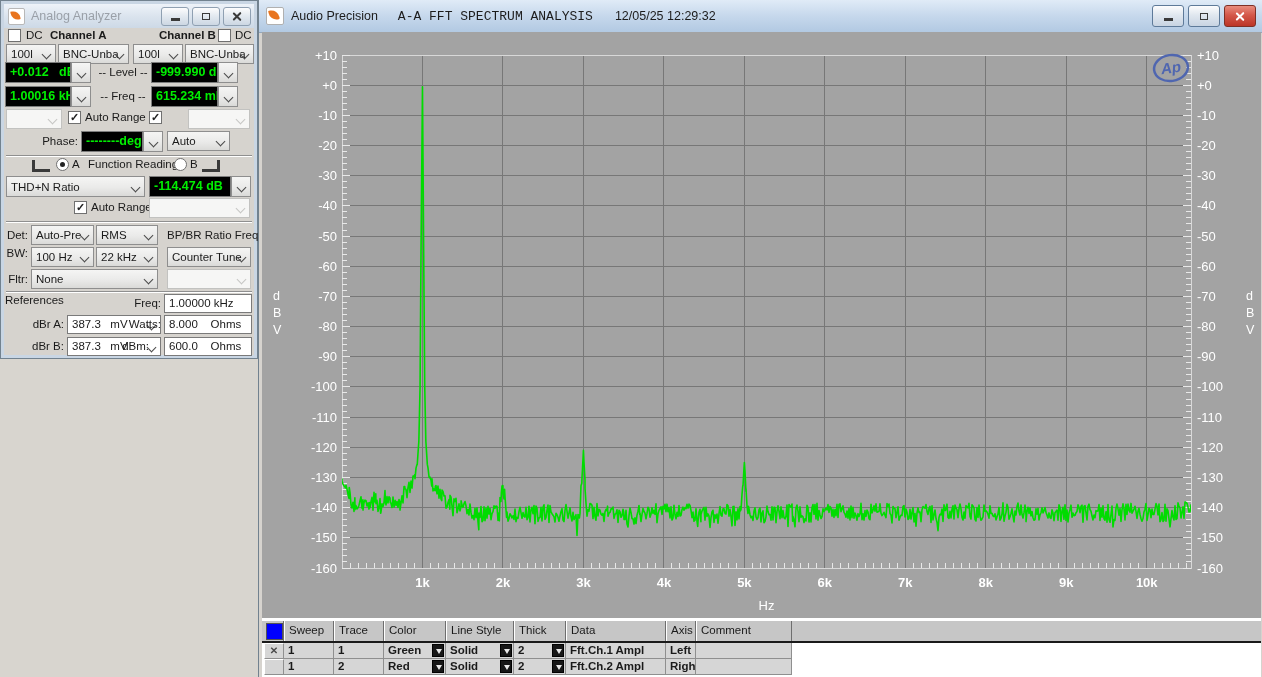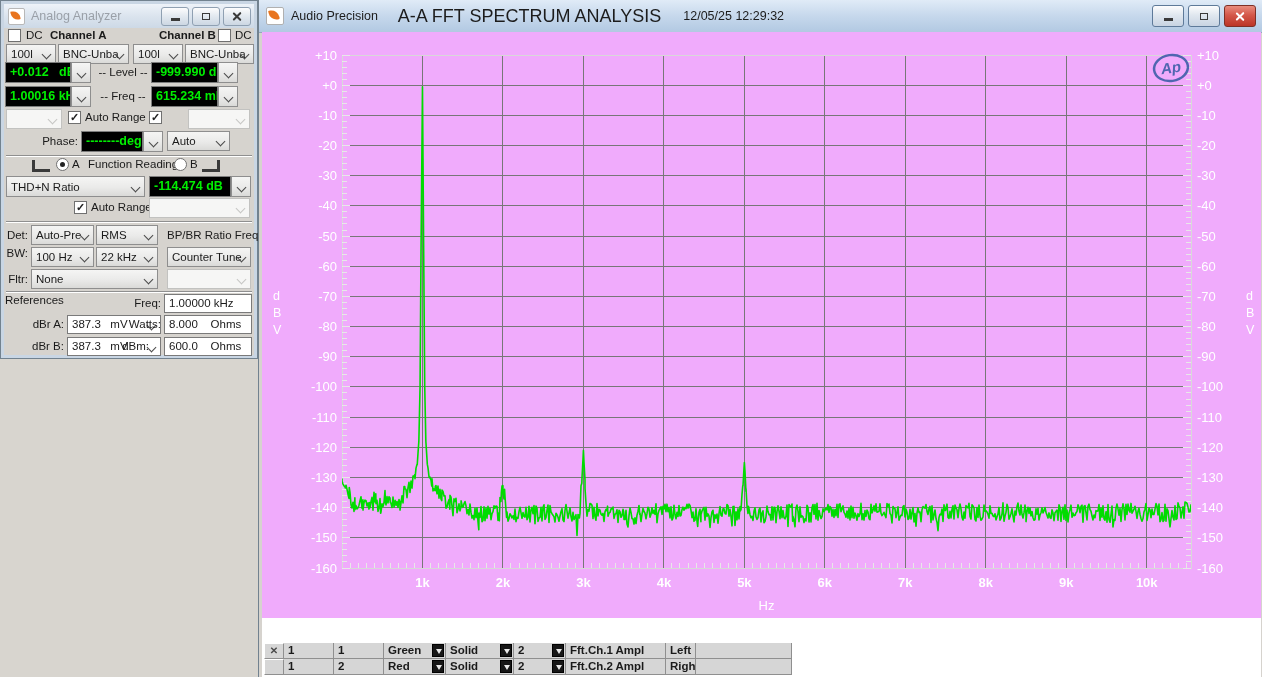--- a/index.html
+++ b/index.html
@@ -48,28 +48,28 @@
   .crnL{position:absolute;width:15px;height:9px;border-left:3px solid #3a3a3a;border-bottom:3px solid #3a3a3a;}
   .crnR{position:absolute;width:15px;height:9px;border-right:3px solid #3a3a3a;border-bottom:3px solid #3a3a3a;}
   
   #ap-window{position:absolute;left:258px;top:0;width:1004px;height:677px;background:#d6d3ce;
              border-left:1px solid #72828f;box-sizing:border-box;}
   .ap-titlebar{position:absolute;left:0;top:0;right:0;height:32px;
                background:linear-gradient(#e0ebf7,#c6d8ec 50%,#b2c9e2);display:flex;align-items:center;border-bottom:1px solid #93a7bd;}
   .ap-icon{width:16px;height:16px;margin-left:7px;background:#fff;border:1px solid #b0b0b0;border-radius:2px;position:relative;}
   .ap-icon::after{content:"";position:absolute;left:2px;top:2px;width:10px;height:10px;background:#e8741e;border-radius:0 80% 10% 80%;transform:rotate(-10deg);}
   .ap-title-app{margin-left:7px;font-size:12.5px;color:#1c1c1c;}
-  .ap-title-doc{margin-left:20px;font-size:18px;color:#1c1c1c;}
+  .ap-title-doc{margin-left:20px;font-size:13px;color:#1c1c1c;font-family:Liberation Mono, monospace;}
   .ap-title-time{margin-left:22px;font-size:12.5px;color:#1c1c1c;}
   .ap-btns{margin-left:auto;margin-right:6px;display:flex;gap:4px;}
   .capbtn{width:30px;height:20px;border:1px solid #5e7a99;border-radius:3px;
           background:linear-gradient(#fdfdfd,#e0e7ef 45%,#c8d4e2);display:flex;align-items:center;justify-content:center;}
   .capbtn.close{background:linear-gradient(#e98d7e,#d4584a 45%,#bc3527);border-color:#7e3026;}
   .capbtn.close .g-x::before,.capbtn.close .g-x::after{background:#fff;}
-  .plot-panel{position:absolute;left:3px;top:32px;width:999px;height:586px;background:#f0abfc;}
+  .plot-panel{position:absolute;left:3px;top:32px;width:999px;height:586px;background:#a3a3a3;}
   
   .bottom-panel{position:absolute;left:3px;top:618px;width:999px;height:59px;background:#fff;}
   .hdr-strip{position:absolute;left:0;top:2px;right:0;height:20px;background:#c6c6c6;
              border-top:1px solid #ffffff;border-bottom:2px solid #1a1a1a;box-sizing:content-box;}
   .hcell{position:absolute;top:0;height:20px;box-sizing:border-box;background:#c6c6c6;
          border-left:1px solid #ffffff;border-right:1px solid #6e6e6e;font-size:11.5px;line-height:19px;padding-left:4px;white-space:pre;}
   .hsel{position:absolute;top:0;left:2px;width:20px;height:20px;box-sizing:border-box;border-right:1px solid #6e6e6e;}
   .hsel .bluebox{position:absolute;left:2px;top:2px;width:15px;height:15px;background:#0000ff;border:1px solid #555;}
   .trow{position:absolute;height:16px;}
   .tcell{position:absolute;top:0;height:16px;box-sizing:border-box;background:#d6d6d6;
@@ -629,20 +629,33 @@
           <defs>
             <clipPath id="pc">
               <rect x="80" y="23" width="849" height="513"></rect>
             </clipPath>
           </defs>
           <polyline points="80.00,446.48 80.00,449.23 81.00,452.09 82.00,453.83 83.00,454.75 83.22,455.96 84.00,453.20 85.00,457.22 86.00,462.21 87.00,466.38 87.24,455.47 88.00,460.37 89.00,472.75 90.00,475.92 91.00,470.23 92.00,479.35 92.88,465.88 93.00,477.65 94.00,473.64 95.00,476.96 96.00,475.82 97.00,473.17 98.00,468.73 99.00,464.76 100.00,476.30 100.92,467.91 101.00,478.11 102.00,470.75 103.00,468.15 104.00,468.76 105.00,473.96 106.00,471.11 107.00,477.07 107.36,470.48 108.00,475.61 109.00,469.70 110.00,465.31 111.00,478.13 112.00,460.42 113.00,470.02 113.80,461.83 114.00,471.64 115.00,468.30 116.00,479.37 117.00,475.50 118.00,466.62 118.63,481.16 119.00,479.93 120.00,471.72 121.00,474.50 122.00,470.47 123.00,458.57 123.46,470.47 124.00,472.86 125.00,464.59 126.00,470.93 127.00,464.72 128.00,465.93 128.28,470.50 129.00,471.31 130.00,475.45 131.00,465.12 132.00,474.97 133.00,469.93 133.11,468.33 134.00,473.20 135.00,469.49 136.00,475.45 137.00,467.54 137.94,470.21 138.00,478.10 139.00,471.20 140.00,463.90 141.00,470.95 142.00,454.46 142.77,454.46 143.00,456.78 144.00,457.37 145.00,465.60 146.00,455.64 146.79,451.32 147.00,450.28 148.00,460.46 149.00,449.09 150.00,453.61 150.01,456.08 151.00,444.15 152.00,444.28 152.83,442.50 153.00,446.67 154.00,436.11 155.00,432.41 155.24,432.70 156.00,421.25 156.85,409.26 157.00,402.63 158.00,357.63 158.06,354.94 159.00,222.72 159.03,219.15 160.00,108.49 160.47,54.69 161.00,126.36 161.68,219.15 162.00,260.55 162.73,354.94 163.00,368.09 163.85,409.26 164.00,411.54 165.00,427.17 165.30,432.16 166.00,435.95 167.00,444.66 167.31,445.60 168.00,444.98 169.00,448.27 169.73,454.06 170.00,446.80 171.00,458.90 172.00,456.85 173.00,458.73 173.35,454.31 174.00,453.51 175.00,461.81 176.00,453.97 177.00,466.19 178.00,457.34 179.00,466.97 179.79,468.60 180.00,458.10 181.00,459.39 182.00,463.97 183.00,463.88 184.00,476.09 185.00,475.20 186.00,470.46 187.00,467.68 187.84,477.23 188.00,463.31 189.00,465.09 190.00,474.19 191.00,483.78 192.00,466.78 193.00,469.50 194.00,466.32 195.00,480.66 196.00,477.18 197.00,471.91 198.00,478.85 199.00,474.77 199.10,468.90 200.00,473.14 201.00,475.39 202.00,471.65 203.00,469.51 204.00,473.76 205.00,481.61 206.00,477.64 207.00,483.00 208.00,472.03 209.00,480.42 210.00,486.08 211.00,483.56 212.00,487.62 213.00,476.27 214.00,485.70 215.00,475.75 216.00,489.58 216.81,497.82 217.00,480.97 218.00,485.43 219.00,474.48 220.00,489.76 221.00,488.26 222.00,474.81 223.00,488.81 224.00,476.03 225.00,486.27 226.00,474.39 227.00,482.06 228.00,476.44 229.00,487.69 230.00,481.60 231.00,479.73 232.00,473.77 233.00,476.28 234.00,474.05 235.00,474.58 236.00,488.43 237.00,480.80 237.33,488.83 238.00,465.50 239.00,469.44 239.34,460.95 240.00,453.99 240.95,453.53 241.00,461.79 242.00,466.92 242.56,457.39 243.00,464.44 244.00,477.97 244.57,485.41 245.00,480.01 246.00,489.28 247.00,486.47 248.00,481.74 249.00,483.51 250.00,485.85 251.00,483.72 252.00,487.37 253.00,477.01 254.00,489.61 255.00,485.42 256.00,486.27 257.00,479.62 258.00,475.22 259.00,480.55 260.00,486.29 261.00,480.55 262.00,484.17 263.00,485.08 264.00,475.24 265.00,487.72 266.00,485.36 267.00,474.23 268.00,489.97 269.00,477.71 270.00,475.30 271.00,481.69 272.00,473.53 273.00,491.60 273.14,488.34 274.00,474.03 275.00,476.34 276.00,489.38 277.00,486.02 278.00,485.32 279.00,475.37 280.00,488.93 281.00,475.30 282.00,472.85 283.00,487.36 284.00,485.29 285.00,478.31 286.00,472.94 287.00,490.37 288.00,473.57 289.00,479.78 290.00,481.72 291.00,483.22 292.00,484.94 293.00,489.99 294.00,481.20 295.00,482.68 296.00,485.30 297.00,489.27 298.00,483.99 299.00,479.74 300.00,476.68 301.00,487.97 302.00,489.56 303.00,478.35 304.00,472.51 305.00,479.10 306.00,486.09 307.00,481.06 308.00,475.74 309.00,484.61 310.00,488.99 311.00,480.36 312.00,487.57 313.00,485.18 314.00,482.70 315.00,503.46 316.00,482.46 317.00,483.98 317.40,485.97 318.00,481.39 319.00,453.66 319.81,451.35 320.00,445.68 321.00,427.01 321.42,418.31 322.00,430.62 323.00,447.73 323.03,456.60 324.00,471.31 325.00,484.20 325.45,481.40 326.00,477.51 327.00,479.22 328.00,471.46 329.00,472.05 330.00,473.36 331.00,486.57 332.00,475.27 333.00,484.82 334.00,488.21 335.00,471.54 336.00,483.93 337.00,477.23 338.00,478.15 339.00,482.08 340.00,483.11 341.00,481.39 342.00,489.45 343.00,479.89 344.00,477.32 345.00,478.92 345.56,474.17 346.00,484.28 347.00,481.19 348.00,480.43 349.00,476.92 350.00,476.98 351.00,475.08 352.00,486.44 353.00,482.20 354.00,481.59 355.00,477.82 356.00,490.48 357.00,478.33 358.00,479.72 359.00,485.28 360.00,483.60 361.00,477.26 361.66,479.91 362.00,487.37 363.00,487.52 364.00,478.24 365.00,492.07 366.00,494.94 367.00,483.89 368.00,476.02 369.00,480.32 370.00,486.74 371.00,486.75 372.00,492.05 373.00,485.88 374.00,491.56 375.00,483.19 376.00,479.18 377.00,473.46 377.75,482.46 378.00,481.30 379.00,489.55 380.00,482.28 381.00,476.43 382.00,479.52 383.00,481.23 384.00,486.81 385.00,481.43 386.00,475.24 387.00,476.86 388.00,485.22 389.00,482.14 390.00,475.74 391.00,481.48 392.00,478.37 393.00,482.32 394.00,471.68 395.00,490.77 396.00,482.10 397.00,478.40 398.00,476.58 399.00,474.78 400.00,482.32 401.00,474.18 402.00,477.04 403.00,472.19 404.00,479.66 405.00,472.17 406.00,479.64 407.00,475.53 408.00,485.96 409.00,474.73 410.00,488.07 411.00,485.90 412.00,473.42 413.00,482.76 414.00,486.78 415.00,480.40 416.00,484.45 417.00,473.60 418.00,483.95 419.00,483.44 420.00,477.61 421.00,475.17 422.00,478.20 423.00,475.56 424.00,476.76 425.00,472.25 426.00,476.17 427.00,472.09 428.00,473.49 429.00,478.40 430.00,485.71 431.00,480.15 432.00,489.30 432.48,485.99 433.00,488.15 434.00,476.69 435.00,489.05 435.69,494.52 436.00,489.66 437.00,480.17 438.00,477.21 438.91,489.78 439.00,482.58 440.00,479.08 441.00,476.93 442.00,475.45 443.00,488.07 444.00,475.27 445.00,484.39 446.00,481.90 447.00,484.10 448.00,495.44 449.00,485.53 450.00,479.93 451.00,478.27 452.00,490.36 453.00,482.82 454.00,486.07 455.00,482.12 456.00,491.17 457.00,481.67 458.00,474.55 459.00,483.21 460.00,484.26 461.00,476.80 462.00,476.85 463.00,481.44 464.00,482.01 465.00,472.43 466.00,473.66 467.00,484.23 468.00,477.32 469.00,484.50 470.00,493.83 471.00,474.61 472.00,474.42 473.00,493.48 474.00,479.72 475.00,487.82 476.00,476.92 477.00,487.02 478.00,474.46 478.35,479.02 479.00,477.67 480.00,462.41 480.76,453.83 481.00,453.72 482.00,435.97 482.37,430.50 483.00,439.62 483.98,459.41 484.00,456.48 485.00,474.05 486.00,481.54 486.39,474.32 487.00,476.56 488.00,482.64 489.00,485.63 490.00,484.28 491.00,488.53 492.00,479.32 493.00,475.74 494.00,484.80 495.00,487.38 496.00,485.57 497.00,477.97 498.00,475.96 499.00,489.85 500.00,481.15 501.00,478.72 502.00,490.69 503.00,489.22 504.00,484.81 505.00,474.04 506.00,479.59 507.00,482.76 508.00,482.67 509.00,488.11 510.00,474.73 511.00,487.91 512.00,475.23 513.00,475.50 514.00,490.77 515.00,479.60 516.00,473.75 517.00,479.48 518.00,486.59 519.00,474.85 520.00,485.67 521.00,478.56 522.00,485.62 523.00,486.81 524.00,484.33 525.00,472.93 526.00,494.38 527.00,472.44 528.00,474.14 529.00,475.07 530.00,472.05 530.65,489.11 531.00,484.37 532.00,488.02 533.00,494.79 534.00,476.01 535.00,473.04 536.00,479.29 537.00,489.63 538.00,474.90 539.00,485.34 540.00,483.85 541.00,484.83 542.00,490.56 543.00,486.87 544.00,488.91 545.00,473.26 546.00,475.64 547.00,490.04 548.00,480.84 549.00,489.86 550.00,475.82 551.00,472.61 552.00,482.32 553.00,472.45 554.00,487.02 555.00,471.35 556.00,488.28 557.00,478.48 558.00,483.02 559.00,486.53 560.00,484.72 561.00,476.90 562.00,479.52 563.00,477.98 564.00,476.01 565.00,477.99 566.00,472.48 567.00,480.32 568.00,474.42 569.00,475.89 570.00,484.13 571.00,477.31 572.00,485.52 573.00,477.44 574.00,483.78 575.00,472.32 576.00,485.37 577.00,472.44 578.00,471.80 579.00,479.69 580.00,477.03 581.00,473.87 582.00,480.35 583.00,482.05 584.00,485.16 585.00,478.98 586.00,486.20 587.00,476.45 588.00,487.84 589.00,474.03 590.00,485.68 591.00,475.28 592.00,486.19 593.00,481.15 594.00,483.65 595.00,488.21 596.00,481.67 597.00,484.53 598.00,481.80 599.00,471.35 600.00,487.71 601.00,481.71 602.00,488.06 603.00,478.48 603.08,483.51 604.00,484.32 605.00,478.13 606.00,480.22 607.00,486.64 608.00,487.71 609.00,472.19 610.00,480.93 611.00,478.23 612.00,473.89 613.00,479.09 614.00,471.78 615.00,480.23 616.00,479.73 617.00,479.39 618.00,471.84 619.00,481.22 620.00,483.58 621.00,482.09 622.00,480.31 623.00,483.26 624.00,485.56 625.00,471.66 626.00,474.10 627.00,472.05 628.00,481.33 629.00,483.13 630.00,490.85 631.00,474.44 632.00,476.43 633.00,476.69 634.00,485.68 635.00,480.41 636.00,474.88 637.00,488.29 638.00,485.18 639.00,483.21 640.00,483.45 641.00,474.55 642.00,473.62 643.00,485.05 644.00,476.98 645.00,480.29 646.00,487.38 647.00,486.40 648.00,477.23 649.00,487.06 650.00,480.63 651.00,475.53 652.00,490.00 653.00,481.63 654.00,494.12 655.00,480.99 656.00,475.91 657.00,480.58 658.00,479.97 659.00,489.59 660.00,477.76 661.00,474.60 662.00,475.54 663.00,476.19 664.00,472.46 665.00,479.40 666.00,482.44 667.00,476.59 668.00,474.45 669.00,490.48 670.00,473.88 671.00,487.94 672.00,482.94 673.00,478.03 674.00,486.54 675.00,490.27 676.00,498.67 677.00,485.51 678.00,482.36 679.00,482.80 680.00,477.01 681.00,489.40 682.00,472.88 683.00,478.52 683.55,478.41 684.00,475.99 685.00,472.17 686.00,485.41 687.00,486.48 688.00,479.29 689.00,485.88 690.00,477.31 691.00,473.81 692.00,486.98 693.00,472.97 694.00,476.29 695.00,477.62 696.00,485.68 697.00,476.84 698.00,472.00 699.00,476.93 700.00,485.52 701.00,488.04 702.00,480.03 703.00,486.27 704.00,473.66 705.00,475.37 706.00,475.84 707.00,471.28 708.00,484.40 709.00,487.05 710.00,472.81 711.00,474.04 712.00,475.80 713.00,487.38 714.00,488.99 715.00,475.63 716.00,485.37 717.00,473.11 718.00,484.06 719.00,488.28 720.00,487.00 721.00,484.97 722.00,473.04 723.00,479.14 724.00,478.75 725.00,479.93 726.00,482.37 727.00,486.12 728.00,473.76 729.00,481.37 730.00,481.19 731.00,483.86 732.00,484.56 733.00,481.85 734.00,487.91 735.00,484.73 736.00,481.89 737.00,475.43 738.00,488.11 739.00,486.30 740.00,482.04 741.00,470.92 742.00,489.30 743.00,484.09 744.00,480.37 745.00,472.36 746.00,475.51 747.00,487.19 748.00,484.76 749.00,481.49 750.00,476.81 751.00,484.39 752.00,489.86 753.00,478.98 754.00,482.98 755.00,474.47 756.00,471.07 757.00,479.33 758.00,482.92 759.00,472.95 760.00,482.29 761.00,486.04 762.00,480.67 763.00,473.16 764.00,482.98 764.03,489.60 765.00,479.18 766.00,475.25 767.00,481.48 768.00,475.83 769.00,483.86 770.00,479.48 771.00,485.74 772.00,488.29 773.00,487.56 774.00,476.88 775.00,482.14 776.00,476.43 777.00,487.89 778.00,483.05 779.00,480.72 780.00,475.85 781.00,480.94 782.00,478.62 783.00,475.58 784.00,480.23 785.00,483.15 786.00,486.02 787.00,480.92 788.00,485.57 789.00,486.33 790.00,477.80 791.00,481.01 792.00,488.63 793.00,480.81 794.00,479.33 795.00,478.09 796.00,488.27 797.00,472.68 798.00,475.77 799.00,489.39 800.00,479.07 801.00,475.36 802.00,487.31 803.00,472.90 804.00,488.54 805.00,478.16 806.00,489.88 807.00,480.99 808.00,477.40 809.00,473.18 810.00,485.22 811.00,480.96 812.00,483.68 813.00,483.36 814.00,480.74 815.00,479.49 816.00,472.84 817.00,475.52 818.00,480.71 819.00,474.37 820.00,473.21 821.00,490.11 822.00,474.36 823.00,473.51 824.00,480.65 825.00,487.91 826.00,474.28 827.00,472.13 828.00,477.64 829.00,479.22 830.00,484.06 831.00,487.94 832.00,482.99 833.00,485.75 834.00,478.68 835.00,479.21 836.00,478.82 837.00,472.61 838.00,488.39 839.00,476.15 840.00,485.19 841.00,473.88 842.00,486.74 843.00,488.19 844.00,479.73 844.50,480.45 845.00,490.24 846.00,472.64 847.00,487.64 848.00,490.28 849.00,482.37 850.00,474.12 851.00,494.94 852.00,487.50 853.00,488.29 854.00,476.37 855.00,472.04 856.00,476.85 857.00,483.10 858.00,476.52 859.00,489.33 860.00,477.82 861.00,471.84 862.00,476.83 863.00,487.98 864.00,472.32 865.00,482.44 866.00,472.14 867.00,478.05 868.00,480.23 869.00,471.42 870.00,481.18 871.00,479.24 872.00,477.07 873.00,474.23 874.00,479.43 875.00,486.35 876.00,479.30 877.00,476.33 878.00,482.38 879.00,486.45 880.00,489.24 881.00,486.52 882.00,479.93 883.00,477.18 884.00,471.44 885.00,488.43 886.00,482.66 887.00,476.26 888.00,477.93 889.00,485.66 890.00,477.13 891.00,482.54 892.00,482.37 893.00,477.08 894.00,471.64 895.00,474.35 896.00,483.01 897.00,471.95 898.00,489.65 899.00,487.57 900.00,480.59 900.83,486.44 901.00,489.38 902.00,488.19 903.00,472.27 904.00,489.22 905.00,476.79 906.00,478.85 907.00,486.90 908.00,494.83 909.00,486.66 910.00,478.56 911.00,485.33 912.00,487.91 913.00,473.90 914.00,487.43 915.00,486.61 916.00,470.88 917.00,473.98 918.00,476.00 919.00,486.03 920.00,480.11 921.00,474.80 922.00,486.15 923.00,470.12 924.00,470.41 925.00,471.32 926.00,475.13 927.00,480.05 928.00,479.83 929.00,472.76 929.00,474.64" fill="none" stroke="#00dc00" stroke-width="1.6" stroke-linejoin="round" clip-path="url(#pc)"></polyline>
         </svg>
     </div>
 
     <div class="bottom-panel">
+      <div class="hdr-strip">
+        <span class="hsel">
+            <span class="bluebox"></span>
+          </span>
+        <span class="hcell" style="left:22px;width:50px;">Sweep</span>
+        <span class="hcell" style="left:72px;width:50px;">Trace</span>
+        <span class="hcell" style="left:122px;width:62px;">Color</span>
+        <span class="hcell" style="left:184px;width:68px;">Line Style</span>
+        <span class="hcell" style="left:252px;width:52px;">Thick</span>
+        <span class="hcell" style="left:304px;width:100px;">Data</span>
+        <span class="hcell" style="left:404px;width:30px;">Axis</span>
+        <span class="hcell" style="left:434px;width:96px;">Comment</span>
+      </div>
 
       <div class="trow" style="top:25px;left:0;right:0;">
         <span class="selbtn">✕</span>
         <span class="tcell" style="left:22px;width:50px;">1</span>
         <span class="tcell" style="left:72px;width:50px;">1</span>
         <span class="tcell" style="left:122px;width:62px;"><span>Green</span><span class="ddbtn"></span></span>
         <span class="tcell" style="left:184px;width:68px;"><span>Solid</span><span class="ddbtn"></span></span>
         <span class="tcell" style="left:252px;width:52px;"><span>2</span><span class="ddbtn"></span></span>
         <span class="tcell" style="left:304px;width:100px;">Fft.Ch.1 Ampl</span>
         <span class="tcell" style="left:404px;width:30px;">Left</span>

